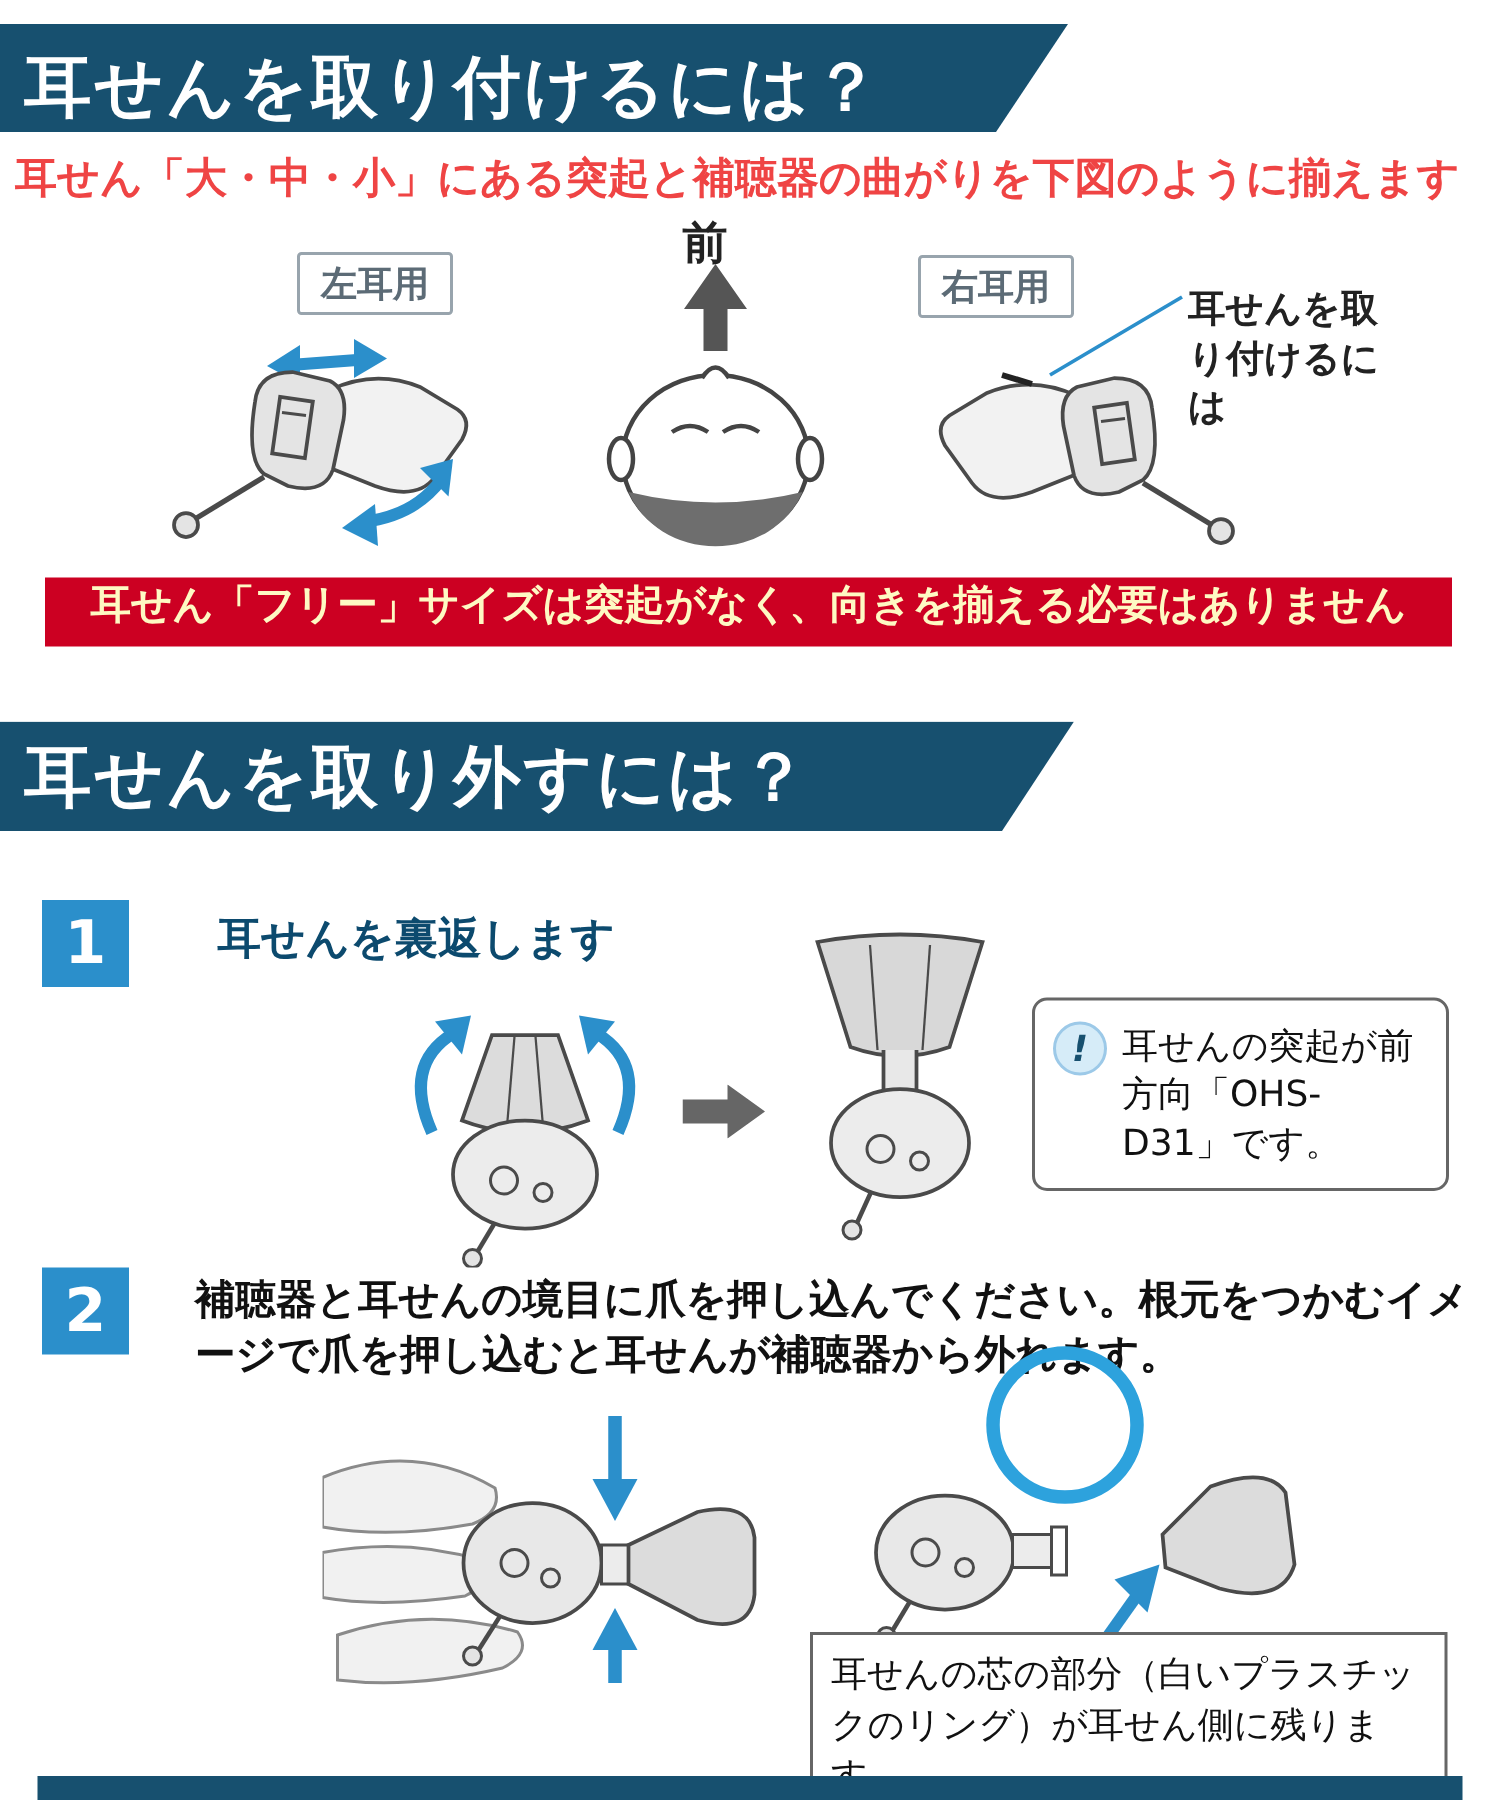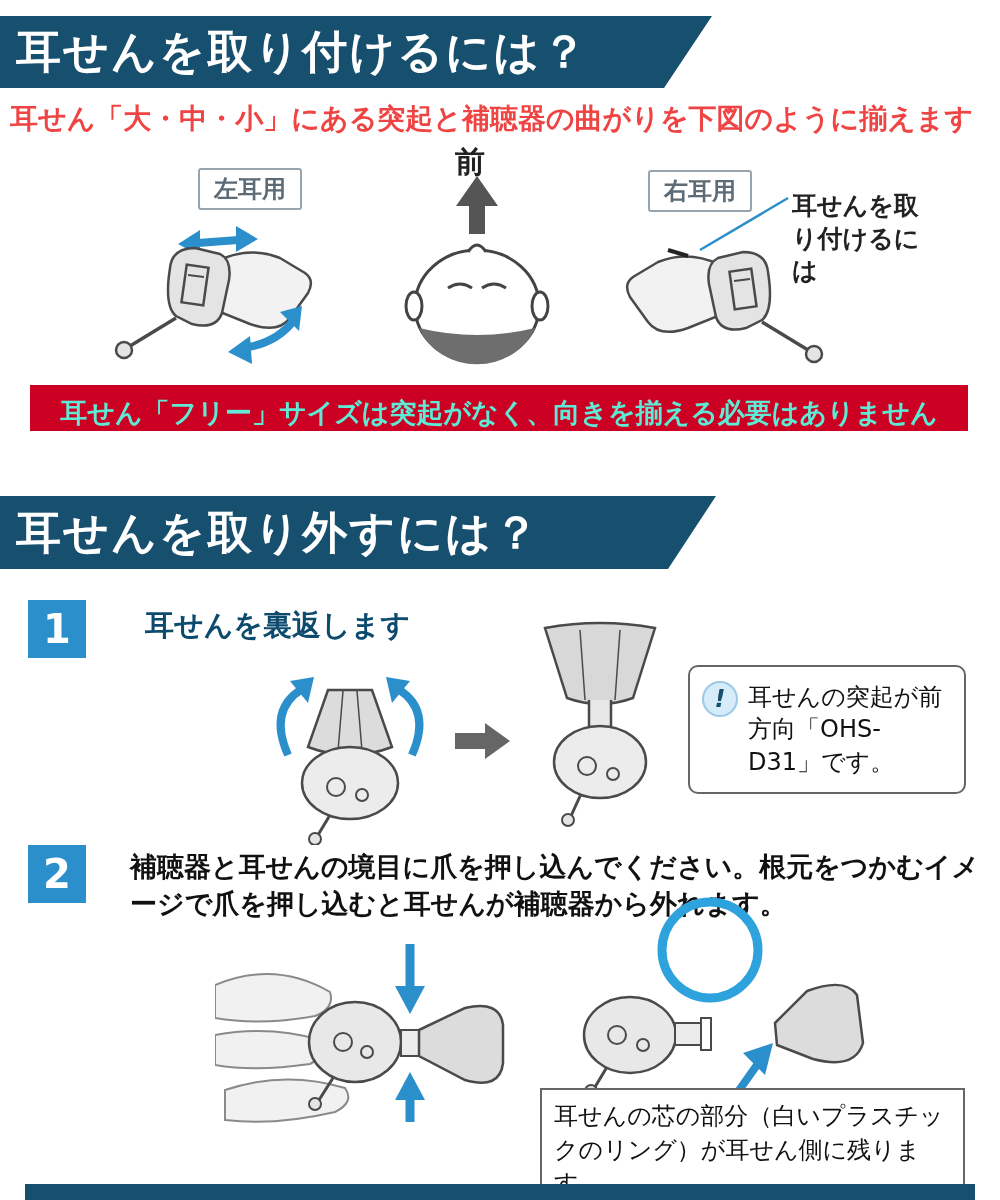--- a/index.html
+++ b/index.html
@@ -1,36 +1,36 @@
 <!DOCTYPE html>
 <html><head>
 <meta charset="utf-8">
 <style>
   * { margin: 0; padding: 0; box-sizing: border-box; }
   body { background: #ffffff; font-family: "DejaVu Sans", sans-serif; }
   .page { position: relative; width: 1000px; height: 1200px; background: #ffffff; overflow: hidden; }
 
   .banner { position: absolute; left: 0; background: #17506f; color: #ffffff; display: flex; align-items: center; padding-left: 16px; font-weight: bold; font-size: 45px; letter-spacing: 2px; }
-  .banner.first { top: 16px; width: 712px; height: 72px; clip-path: polygon(0 0, 100% 0, calc(100% - 48px) 100%, 0 100%); }
-  .banner.second { top: 496px; width: 716px; height: 73px; clip-path: polygon(0 0, 100% 0, calc(100% - 48px) 100%, 0 100%); align-items: center; }
+  .banner.first { top: 16px; width: 712px; height: 72px; clip-path: polygon(0 0, 100% 0, calc(100% - 48px) 100%, 0 100%); align-items: flex-end; }
+  .banner.second { top: 481px; width: 716px; height: 73px; clip-path: polygon(0 0, 100% 0, calc(100% - 48px) 100%, 0 100%); align-items: center; }
 
   .subtitle { position: absolute; left: 10px; top: 100px; width: 985px; font-size: 28px; font-weight: bold; color: #ef4444; white-space: nowrap; }
 
   .illu1 { position: absolute; left: 0; top: 140px; width: 1000px; height: 245px; }
   .ear-label { position: absolute; border: 2px solid #98a4ad; border-radius: 3px; color: #5c6b76; font-size: 24px; font-weight: bold; padding: 3px 14px; background: #fff; }
   .ear-label.left { left: 198px; top: 28px; }
-  .ear-label.right { left: 648px; top: 30px; }
+  .ear-label.right { left: 612px; top: 30px; }
   .front-label { position: absolute; left: 440px; top: 2px; width: 60px; text-align: center; font-size: 30px; font-weight: bold; color: #222; }
   .head-svg { position: absolute; left: 392px; top: 36px; }
   .aid-left-svg { position: absolute; left: 100px; top: 78px; }
   .aid-right-svg { position: absolute; left: 588px; top: 82px; }
   .callout-line-svg { position: absolute; left: 698px; top: 52px; }
   .protrusion-callout { position: absolute; left: 792px; top: 50px; width: 150px; font-size: 25px; font-weight: bold; color: #222; line-height: 1.3; }
 
-  .warning { position: absolute; left: 30px; top: 385px; width: 938px; height: 46px; background: #cc0022; color: #5eead4; font-size: 27px; font-weight: bold; display: flex; align-items: flex-end; justify-content: center; white-space: nowrap; }
+  .warning { position: absolute; left: 30px; top: 385px; width: 938px; height: 46px; background: #cc0022; color: #fef9c3; font-size: 27px; font-weight: bold; display: flex; align-items: flex-start; justify-content: center; white-space: nowrap; }
 
   .step-num { position: absolute; left: 28px; width: 58px; height: 58px; background: #2b8fcb; color: #ffffff; font-size: 40px; font-weight: bold; display: flex; align-items: center; justify-content: center; }
   .step1-num { top: 600px; }
   .step2-num { top: 845px; }
   .step1-text { position: absolute; left: 145px; top: 606px; font-size: 29px; font-weight: bold; color: #0c4a6e; }
   .step2-text { position: absolute; left: 130px; top: 848px; width: 855px; font-size: 27px; font-weight: bold; color: #111; line-height: 37px; }
 
   .illu-step1 { position: absolute; left: 0; top: 615px; width: 1000px; height: 228px; }
   .flip-svg { position: absolute; left: 250px; top: 40px; }
   .gray-arrow-svg { position: absolute; left: 455px; top: 108px; }

